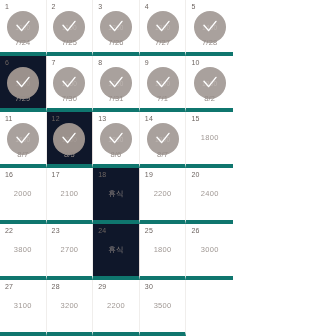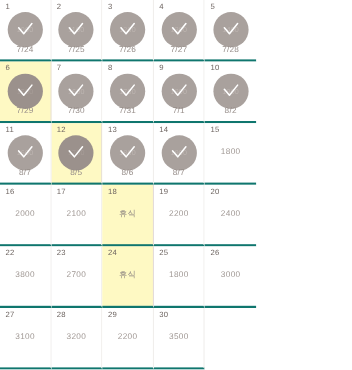--- a/index.html
+++ b/index.html
@@ -19,26 +19,26 @@
     height: 336px;
   }
 
   .cell {
     position: relative;
     display: flex;
     flex-direction: column;
     align-items: center;
     background: #ffffff;
     border-right: 1px solid #f0eeec;
-    border-bottom: 2px solid #0f766e;
+    border-bottom: 4px solid #0f766e;
     padding-top: 4px;
     overflow: hidden;
   }
   .cell:nth-child(5n) { border-right: none; }
-  .cell.highlight { background: #fef9c3; border-right-color: #e4dcda; }
+  .cell.highlight { background: #0f172a; border-right-color: #e4dcda; }
 
   .idx {
     position: absolute;
     top: 3px;
     left: 5px;
     font-size: 7px;
     line-height: 8px;
     color: #6d6460;
     letter-spacing: 0.2px;
   }

